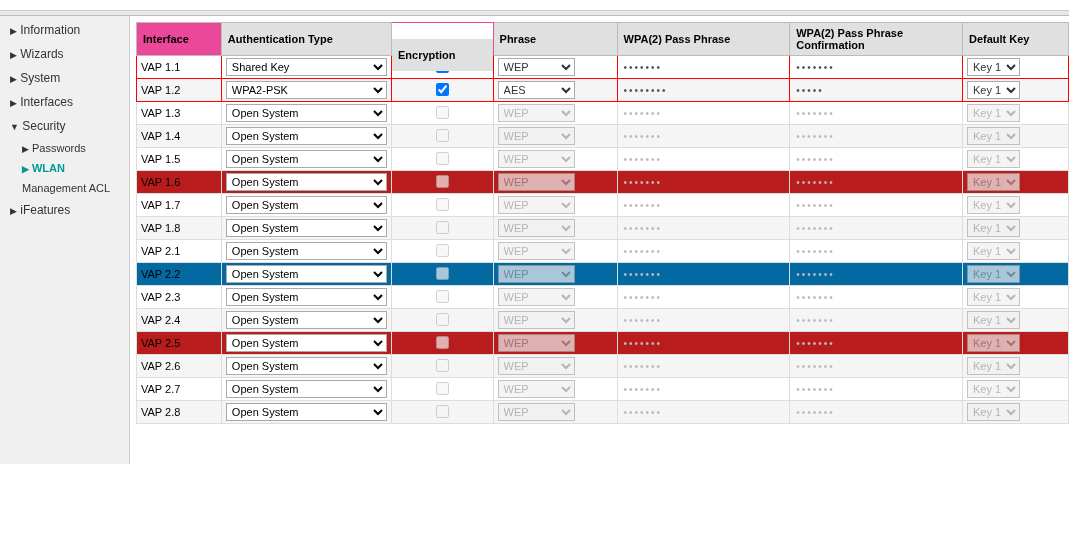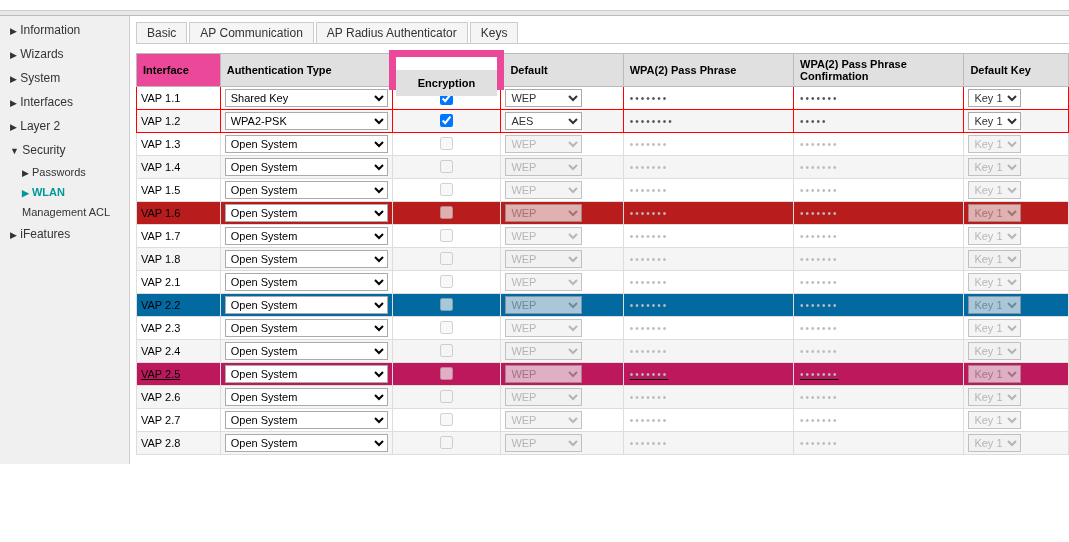--- a/index.html
+++ b/index.html
@@ -39,56 +39,47 @@
     <div style="padding:5px 10px; cursor:pointer; font-size:12px; color:#333;">
       <span style="font-size:9px;">▶</span> Wizards
     </div>
     <div style="padding:5px 10px; cursor:pointer; font-size:12px; color:#333;">
       <span style="font-size:9px;">▶</span> System
     </div>
     <div style="padding:5px 10px; cursor:pointer; font-size:12px; color:#333;">
       <span style="font-size:9px;">▶</span> Interfaces
     </div>
     <div style="padding:5px 10px; cursor:pointer; font-size:12px; color:#333;">
-      <span style="font-size:9px;">▶</span> Layer 2
-    </div>
-    <div style="padding:5px 10px; cursor:pointer; font-size:12px; color:#333;">
       <span style="font-size:9px;">▼</span> Security
     </div>
     <div style="padding:4px 10px 4px 22px; cursor:pointer; font-size:11px; color:#333;">
       <span style="font-size:9px;">▶</span> Passwords
     </div>
     <div style="padding:4px 10px 4px 22px; cursor:pointer; font-size:11px; color:#009999; font-weight:bold;">
       <span style="font-size:9px;">▶</span> WLAN
     </div>
     <div style="padding:4px 10px 4px 22px; cursor:pointer; font-size:11px; color:#333;">
       Management ACL
     </div>
     <div style="padding:5px 10px; cursor:pointer; font-size:12px; color:#333;">
       <span style="font-size:9px;">▶</span> iFeatures
     </div>
   </div>
 
   <div style="flex:1; padding:6px 0 0 6px; overflow:hidden; display:flex; flex-direction:column;">
 
-    <div style="display:flex; border-bottom:1px solid #ccc; margin-bottom:6px;">
-      <div style="padding:3px 10px; font-size:12px; cursor:pointer; border:1px solid #ccc; border-bottom:none; background:#f5f5f5; margin-right:2px; color:#333;">Basic</div>
-      <div style="padding:3px 10px; font-size:12px; cursor:pointer; border:1px solid #ccc; border-bottom:none; background:#f5f5f5; margin-right:2px; color:#333;">AP Communication</div>
-      <div style="padding:3px 10px; font-size:12px; cursor:pointer; border:1px solid #ccc; border-bottom:none; background:#f5f5f5; margin-right:2px; color:#333;">AP Radius Authenticator</div>
-      <div style="padding:3px 10px; font-size:12px; cursor:pointer; border:1px solid #ccc; border-bottom:none; background:#f5f5f5; margin-right:2px; color:#333;">Keys</div>
-    </div>
 
     <div style="overflow:auto; flex:1; position:relative;">
       <table style="border-collapse:collapse; font-size:11px; width:100%;">
         <thead>
           <tr>
             <th style="background:#ec4899; padding:4px 6px; border:1px solid #bbb; text-align:left; font-weight:bold; white-space:nowrap; position:sticky; top:0; z-index:2;">Interface</th>
             <th style="background:#e0e0e0; padding:4px 6px; border:1px solid #bbb; text-align:left; font-weight:bold; white-space:nowrap; position:sticky; top:0; z-index:2;">Authentication Type</th>
-            <th style="background:#e0e0e0; padding:4px 6px; border:7px solid #ec4899; text-align:center; font-weight:bold; white-space:nowrap; position:sticky; top:16px; z-index:2;">Encryption</th>
-            <th style="background:#e0e0e0; padding:4px 6px; border:1px solid #bbb; text-align:left; font-weight:bold; white-space:nowrap; position:sticky; top:0; z-index:2;">Default</th>
+            <th style="background:#e0e0e0; padding:4px 6px; border:1px solid #ec4899; text-align:left; font-weight:bold; white-space:nowrap; position:sticky; top:16px; z-index:2;">Encryption</th>
+            <th style="background:#e0e0e0; padding:4px 6px; border:1px solid #bbb; text-align:left; font-weight:bold; white-space:nowrap; position:sticky; top:0; z-index:2;">Phrase</th>
             <th style="background:#e0e0e0; padding:4px 6px; border:1px solid #bbb; text-align:left; font-weight:bold; white-space:nowrap; position:sticky; top:0; z-index:2;">WPA(2) Pass Phrase</th>
             <th style="background:#e0e0e0; padding:4px 6px; border:1px solid #bbb; text-align:left; font-weight:bold; white-space:nowrap; position:sticky; top:0; z-index:2;">WPA(2) Pass Phrase<br>Confirmation</th>
             <th style="background:#e0e0e0; padding:4px 6px; border:1px solid #bbb; text-align:left; font-weight:bold; white-space:nowrap; position:sticky; top:0; z-index:2;">Default Key</th>
           </tr>
         </thead>
         <tbody id="table-body">
         <tr style="background: rgb(255, 255, 255);">
               <td style="padding: 2px 4px; border: 1px solid red; white-space: nowrap;">VAP 1.1</td>
               <td style="padding: 2px 4px; border: 1px solid red; white-space: nowrap;"><select style="font-size: 11px; border: 1px solid rgb(170, 170, 170); background: rgb(255, 255, 255); padding: 1px; width: 100%;"><option value="Open System">Open System</option><option value="Shared Key" selected="">Shared Key</option><option value="WPA-PSK">WPA-PSK</option><option value="WPA2-PSK">WPA2-PSK</option><option value="WPA-Enterprise">WPA-Enterprise</option><option value="WPA2-Enterprise">WPA2-Enterprise</option></select></td>
               <td style="padding: 2px 4px; border: 1px solid red; white-space: nowrap; text-align: center;"><input type="checkbox" checked="" style=""></td>
@@ -189,21 +180,21 @@
             </tr>
             <tr style="background: rgb(245, 245, 245);">
               <td style="padding: 2px 4px; border: 1px solid rgb(221, 221, 221); white-space: nowrap;">VAP 2.4</td>
               <td style="padding: 2px 4px; border: 1px solid rgb(221, 221, 221); white-space: nowrap;"><select style="font-size: 11px; border: 1px solid rgb(170, 170, 170); background: rgb(255, 255, 255); padding: 1px; width: 100%;"><option value="Open System">Open System</option><option value="Shared Key">Shared Key</option><option value="WPA-PSK">WPA-PSK</option><option value="WPA2-PSK">WPA2-PSK</option><option value="WPA-Enterprise">WPA-Enterprise</option><option value="WPA2-Enterprise">WPA2-Enterprise</option></select></td>
               <td style="padding: 2px 4px; border: 1px solid rgb(221, 221, 221); white-space: nowrap; text-align: center;"><input type="checkbox" disabled="" style=""></td>
               <td style="padding: 2px 4px; border: 1px solid rgb(221, 221, 221); white-space: nowrap;"><select disabled="" style="font-size: 11px; border: 1px solid rgb(170, 170, 170); padding: 1px; background: rgb(240, 240, 240); color: rgb(153, 153, 153);"><option value="WEP">WEP</option><option value="AES">AES</option><option value="TKIP">TKIP</option><option value="TKIP+AES">TKIP+AES</option></select></td>
               <td style="padding: 2px 6px; border: 1px solid rgb(221, 221, 221); white-space: nowrap; color: rgb(187, 187, 187); letter-spacing: 2px; font-size: 10px;">•••••••</td>
               <td style="padding: 2px 6px; border: 1px solid rgb(221, 221, 221); white-space: nowrap; color: rgb(187, 187, 187); letter-spacing: 2px; font-size: 10px;">•••••••</td>
               <td style="padding: 2px 4px; border: 1px solid rgb(221, 221, 221); white-space: nowrap;"><select disabled="" style="font-size: 11px; border: 1px solid rgb(170, 170, 170); padding: 1px; background: rgb(240, 240, 240); color: rgb(153, 153, 153);"><option value="Key 1">Key 1</option><option value="Key 2">Key 2</option><option value="Key 3">Key 3</option><option value="Key 4">Key 4</option></select></td>
             </tr>
-            <tr style="background: #be185d; text-decoration: underline;">
+            <tr style="background: #b91c1c;">
               <td style="padding: 2px 4px; border: 1px solid rgb(221, 221, 221); white-space: nowrap;">VAP 2.5</td>
               <td style="padding: 2px 4px; border: 1px solid rgb(221, 221, 221); white-space: nowrap;"><select style="font-size: 11px; border: 1px solid rgb(170, 170, 170); background: rgb(255, 255, 255); padding: 1px; width: 100%;"><option value="Open System">Open System</option><option value="Shared Key">Shared Key</option><option value="WPA-PSK">WPA-PSK</option><option value="WPA2-PSK">WPA2-PSK</option><option value="WPA-Enterprise">WPA-Enterprise</option><option value="WPA2-Enterprise">WPA2-Enterprise</option></select></td>
               <td style="padding: 2px 4px; border: 1px solid rgb(221, 221, 221); white-space: nowrap; text-align: center;"><input type="checkbox" disabled="" style=""></td>
               <td style="padding: 2px 4px; border: 1px solid rgb(221, 221, 221); white-space: nowrap;"><select disabled="" style="font-size: 11px; border: 1px solid rgb(170, 170, 170); padding: 1px; background: rgb(240, 240, 240); color: rgb(153, 153, 153);"><option value="WEP">WEP</option><option value="AES">AES</option><option value="TKIP">TKIP</option><option value="TKIP+AES">TKIP+AES</option></select></td>
               <td style="padding: 2px 6px; border: 1px solid rgb(221, 221, 221); white-space: nowrap; color: rgb(187, 187, 187); letter-spacing: 2px; font-size: 10px;">•••••••</td>
               <td style="padding: 2px 6px; border: 1px solid rgb(221, 221, 221); white-space: nowrap; color: rgb(187, 187, 187); letter-spacing: 2px; font-size: 10px;">•••••••</td>
               <td style="padding: 2px 4px; border: 1px solid rgb(221, 221, 221); white-space: nowrap;"><select disabled="" style="font-size: 11px; border: 1px solid rgb(170, 170, 170); padding: 1px; background: rgb(240, 240, 240); color: rgb(153, 153, 153);"><option value="Key 1">Key 1</option><option value="Key 2">Key 2</option><option value="Key 3">Key 3</option><option value="Key 4">Key 4</option></select></td>
             </tr>
             <tr style="background: rgb(245, 245, 245);">
               <td style="padding: 2px 4px; border: 1px solid rgb(221, 221, 221); white-space: nowrap;">VAP 2.6</td>

